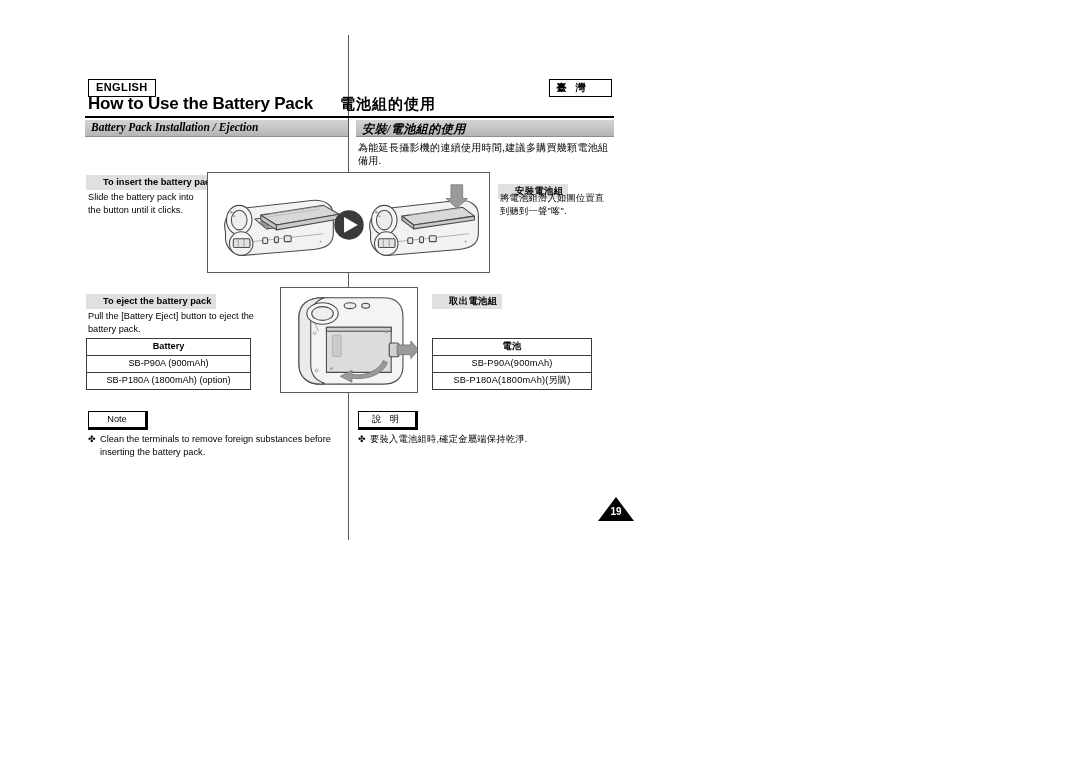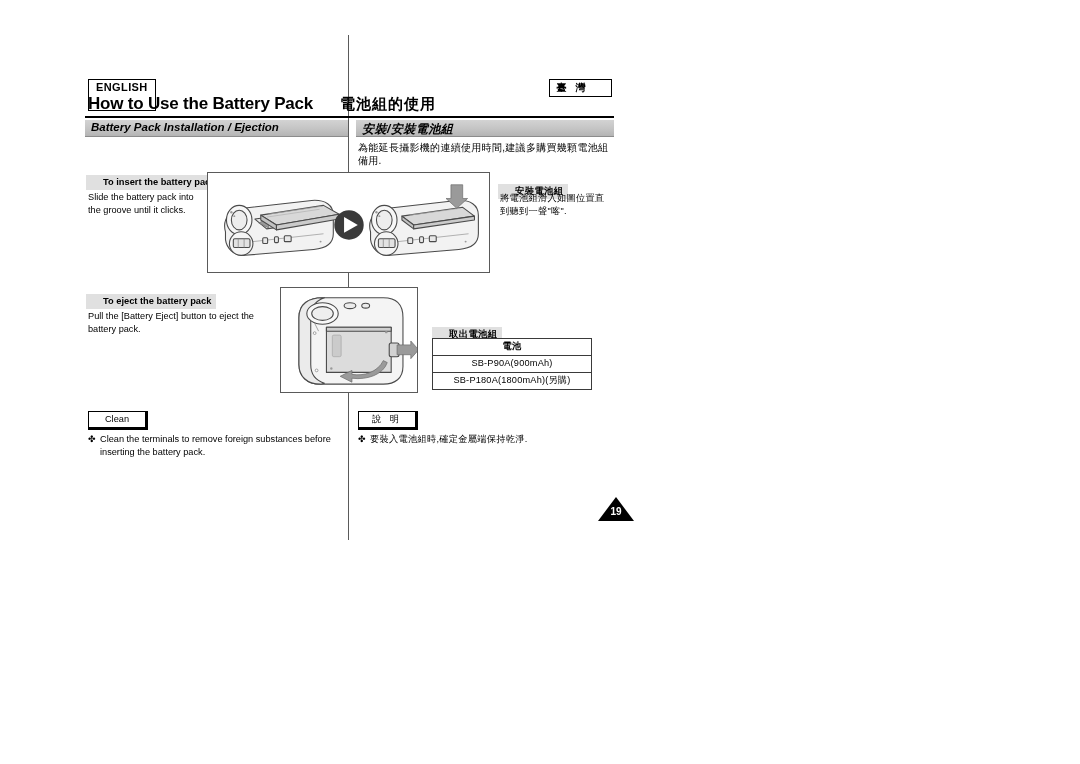--- a/index.html
+++ b/index.html
@@ -28,21 +28,21 @@
     left: 348px; top: 35px;
     width: 1px; height: 505px;
     background: #5a5a5a;
   }
 
   
   .lang-tag {
     position: absolute;
     left: 88px; top: 79px;
     border: 1px solid #000;
-    padding: 1px 7px 16px 7px;
+    padding: 1px 7px 2px 7px;
     font-size: 11px;
     font-weight: bold;
     letter-spacing: .4px;
     line-height: 13px;
     background: #fff;
   }
   .region-tag {
     position: absolute;
     left: 549px; top: 79px;
     width: 63px;
@@ -85,20 +85,21 @@
     background: linear-gradient(to bottom, #d3d3d3 0%, #c4c4c4 55%, #b4b4b4 100%);
     border-bottom: 1px solid #8c8c8c;
   }
   .section-bar span {
     position: absolute;
     left: 6px; top: 1px;
     font-size: 11.5px;
     font-weight: bold;
     font-style: italic;
     white-space: nowrap;
+    font-family: Liberation Serif, serif;
   }
   #bar-en { left: 85px; top: 120px; width: 263px; }
   #bar-zh { left: 356px; top: 120px; width: 258px; }
   #bar-zh span { font-size: 12px; letter-spacing: .5px; }
 
   
   .intro-en {
     position: absolute;
     left: 88px; top: 141px;
     width: 255px;
@@ -120,21 +121,21 @@
     background: #e0e0e0;
     font-size: 9.3px;
     font-weight: bold;
     padding: 2px 5px 3px 17px;
     line-height: 10px;
     white-space: nowrap;
   }
   #chip-insert-en { left: 86px; top: 175px; }
   #chip-insert-zh { left: 498px; top: 176px; letter-spacing: .4px; margin-top: 8px; }
   #chip-eject-en  { left: 86px; top: 294px; }
-  #chip-eject-zh  { left: 432px; top: 294px; letter-spacing: .4px; margin-top: 33px; }
+  #chip-eject-zh  { left: 432px; top: 294px; letter-spacing: .4px; }
 
   .body-txt {
     position: absolute;
     font-size: 9.2px;
     line-height: 12.5px;
   }
   #txt-insert-en { left: 88px; top: 191px; width: 116px; }
   #txt-insert-zh { left: 500px; top: 192px; width: 112px; letter-spacing: .3px; }
   #txt-eject-en  { left: 88px; top: 310px; width: 182px; }
   #txt-eject-zh  { left: 434px; top: 310px; width: 178px; letter-spacing: .2px; }
@@ -236,27 +237,27 @@
   <div class="lang-tag">ENGLISH</div>
   <div class="region-tag">臺 灣</div>
   <div class="title-en">How to Use the Battery Pack</div>
   <div class="title-zh">電池組的使用</div>
   <div class="header-rule"></div>
 
   <div class="section-bar" id="bar-en">
     <span>Battery Pack Installation / Ejection</span>
   </div>
   <div class="section-bar" id="bar-zh">
-    <span>安裝/安裝電池組</span>
+    <span>安裝/電池組的使用</span>
   </div>
 
   <div class="intro-zh">為能延長攝影機的連續使用時間,建議多購買幾顆電池組備用.</div>
 
   <div class="chip" id="chip-insert-en">To insert the battery pack</div>
-  <div class="body-txt" id="txt-insert-en">Slide the battery pack into the groove until it clicks.</div>
+  <div class="body-txt" id="txt-insert-en">Slide the battery pack into the button until it clicks.</div>
 
   <div class="chip" id="chip-insert-zh">安裝電池組</div>
   <div class="body-txt" id="txt-insert-zh">將電池組滑入如圖位置直到聽到一聲"喀".</div>
 
   <div class="illus-frame" id="illus-top">
     <svg class="illus-svg" viewBox="0 0 283 101">
       <g fill="none" stroke="#4a4a4a" stroke-width="1.1" stroke-linejoin="round">
 
         <path d="M16 60 C12 46 22 38 34 36 L104 28 C118 27 126 33 126 43 L126 62 C126 72 118 77 106 78 L36 84 C24 85 17 76 16 68 Z" fill="#f2f2f2"></path>
 
@@ -350,36 +351,49 @@
         <path d="M104 74 C98 86 84 90 72 88 L72 84 L60 90 L72 96 L72 92
                  C88 94 104 88 108 76 Z" fill="#9a9a9a" stroke="#6a6a6a" stroke-width=".7"></path>
 
         <path d="M34 36 L38 44" stroke="#8c8c8c" stroke-width=".8"></path>
         <circle cx="34" cy="46" r="1.4" fill="#ffffff" stroke="#8c8c8c" stroke-width=".8"></circle>
         <circle cx="36" cy="84" r="1.4" fill="#ffffff" stroke="#8c8c8c" stroke-width=".8"></circle>
       </g>
     </svg>
   </div>
 
+  <table class="spec-table" id="tbl-en">
+    <tbody>
+      <tr>
+        <th>Battery</th>
+      </tr>
+      <tr>
+        <td>SB-P90A (900mAh)</td>
+      </tr>
+      <tr>
+        <td>SB-P180A (1800mAh) (option)</td>
+      </tr>
+    </tbody>
+  </table>
 
   <table class="spec-table" id="tbl-zh">
     <tbody>
       <tr>
         <th>電池</th>
       </tr>
       <tr>
         <td>SB-P90A(900mAh)</td>
       </tr>
       <tr>
         <td>SB-P180A(1800mAh)(另購)</td>
       </tr>
     </tbody>
   </table>
 
-  <div class="note-chip" id="note-chip-en">Clean</div>
+  <div class="note-chip" id="note-chip-en">Note</div>
   <div class="note-row" id="note-en">
     <div class="note-bullet">✤</div>
     <div class="note-text">Clean the terminals to remove foreign substances before inserting the battery pack.</div>
   </div>
 
   <div class="note-chip" id="note-chip-zh">說 明</div>
   <div class="note-row" id="note-zh">
     <div class="note-bullet">✤</div>
     <div class="note-text">要裝入電池組時,確定金屬端保持乾淨.</div>
   </div>

